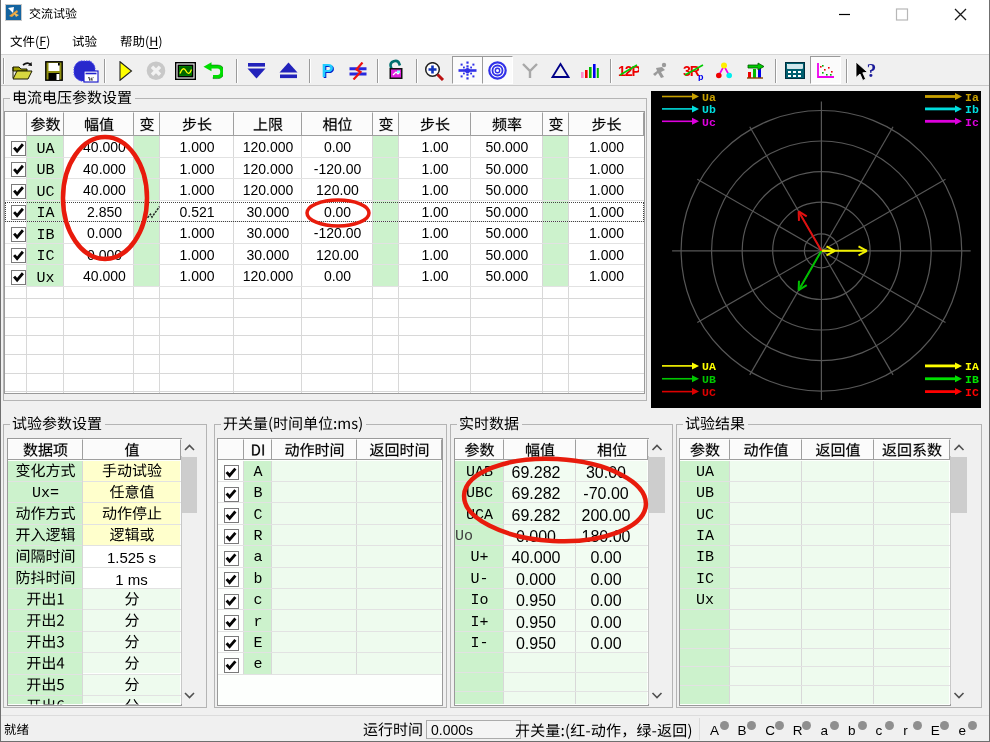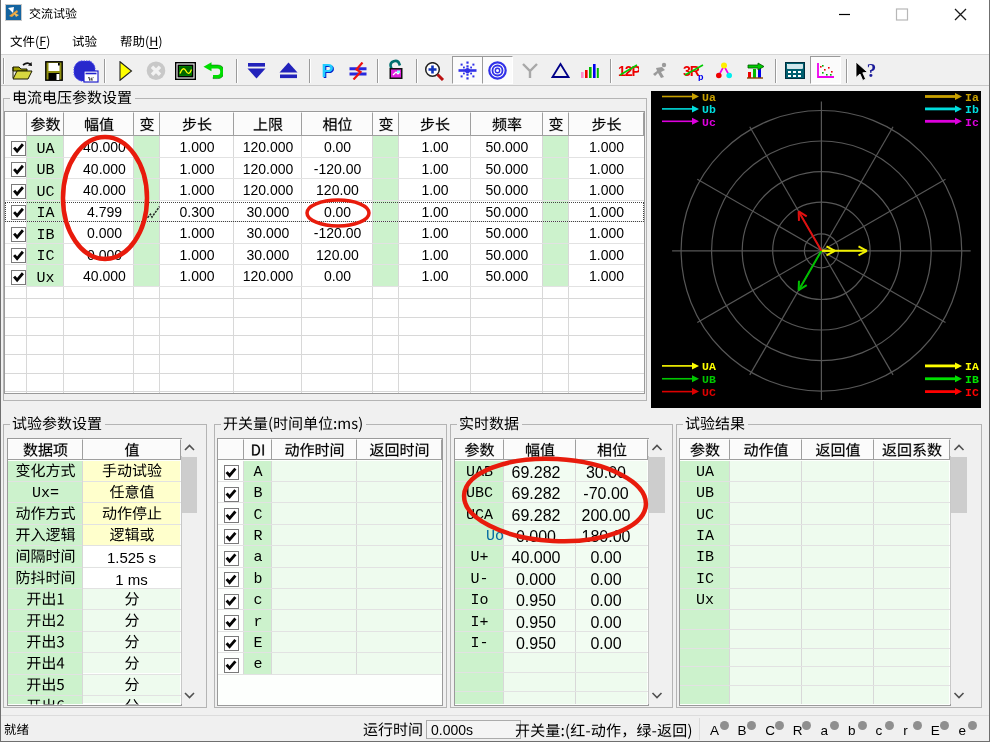--- a/index.html
+++ b/index.html
@@ -263,22 +263,22 @@
 <div style="position:absolute;left:27px;top:181.5px;width:37px;height:21.5px;font:15px 'Liberation Mono';line-height:21.5px;text-align:center;color:#000;white-space:nowrap">UC</div>
 <div style="position:absolute;left:75px;top:180.2px;width:59px;height:21.5px;font:14px 'Liberation Sans';line-height:21.5px;text-align:center;color:#000;white-space:nowrap">40.000</div>
 <div style="position:absolute;left:160px;top:180.2px;width:74px;height:21.5px;font:14px 'Liberation Sans';line-height:21.5px;text-align:center;color:#000;white-space:nowrap">1.000</div>
 <div style="position:absolute;left:234px;top:180.2px;width:68px;height:21.5px;font:14px 'Liberation Sans';line-height:21.5px;text-align:center;color:#000;white-space:nowrap">120.000</div>
 <div style="position:absolute;left:302px;top:180.2px;width:71px;height:21.5px;font:14px 'Liberation Sans';line-height:21.5px;text-align:center;color:#000;white-space:nowrap">120.00</div>
 <div style="position:absolute;left:399px;top:180.2px;width:72px;height:21.5px;font:14px 'Liberation Sans';line-height:21.5px;text-align:center;color:#000;white-space:nowrap">1.00</div>
 <div style="position:absolute;left:471px;top:180.2px;width:72px;height:21.5px;font:14px 'Liberation Sans';line-height:21.5px;text-align:center;color:#000;white-space:nowrap">50.000</div>
 <div style="position:absolute;left:569px;top:180.2px;width:75px;height:21.5px;font:14px 'Liberation Sans';line-height:21.5px;text-align:center;color:#000;white-space:nowrap">1.000</div>
 <div style="position:absolute;left:11px;top:205.25px;width:15px;height:15px;background:#fff;border:1.5px solid #7a7a7a"></div>
 <div style="position:absolute;left:27px;top:203px;width:37px;height:21.5px;font:15px 'Liberation Mono';line-height:21.5px;text-align:center;color:#000;white-space:nowrap">IA</div>
-<div style="position:absolute;left:75px;top:201.7px;width:59px;height:21.5px;font:14px 'Liberation Sans';line-height:21.5px;text-align:center;color:#000;white-space:nowrap">4.799</div>
-<div style="position:absolute;left:160px;top:201.7px;width:74px;height:21.5px;font:14px 'Liberation Sans';line-height:21.5px;text-align:center;color:#000;white-space:nowrap">0.300</div>
+<div style="position:absolute;left:75px;top:201.7px;width:59px;height:21.5px;font:14px 'Liberation Sans';line-height:21.5px;text-align:center;color:#000;white-space:nowrap">2.850</div>
+<div style="position:absolute;left:160px;top:201.7px;width:74px;height:21.5px;font:14px 'Liberation Sans';line-height:21.5px;text-align:center;color:#000;white-space:nowrap">0.521</div>
 <div style="position:absolute;left:234px;top:201.7px;width:68px;height:21.5px;font:14px 'Liberation Sans';line-height:21.5px;text-align:center;color:#000;white-space:nowrap">30.000</div>
 <div style="position:absolute;left:302px;top:201.7px;width:71px;height:21.5px;font:14px 'Liberation Sans';line-height:21.5px;text-align:center;color:#000;white-space:nowrap">0.00</div>
 <div style="position:absolute;left:399px;top:201.7px;width:72px;height:21.5px;font:14px 'Liberation Sans';line-height:21.5px;text-align:center;color:#000;white-space:nowrap">1.00</div>
 <div style="position:absolute;left:471px;top:201.7px;width:72px;height:21.5px;font:14px 'Liberation Sans';line-height:21.5px;text-align:center;color:#000;white-space:nowrap">50.000</div>
 <div style="position:absolute;left:569px;top:201.7px;width:75px;height:21.5px;font:14px 'Liberation Sans';line-height:21.5px;text-align:center;color:#000;white-space:nowrap">1.000</div>
 <div style="position:absolute;left:11px;top:226.75px;width:15px;height:15px;background:#fff;border:1.5px solid #7a7a7a"></div>
 <div style="position:absolute;left:27px;top:224.5px;width:37px;height:21.5px;font:15px 'Liberation Mono';line-height:21.5px;text-align:center;color:#000;white-space:nowrap">IB</div>
 <div style="position:absolute;left:75px;top:223.2px;width:59px;height:21.5px;font:14px 'Liberation Sans';line-height:21.5px;text-align:center;color:#000;white-space:nowrap">0.000</div>
 <div style="position:absolute;left:160px;top:223.2px;width:74px;height:21.5px;font:14px 'Liberation Sans';line-height:21.5px;text-align:center;color:#000;white-space:nowrap">1.000</div>
 <div style="position:absolute;left:234px;top:223.2px;width:68px;height:21.5px;font:14px 'Liberation Sans';line-height:21.5px;text-align:center;color:#000;white-space:nowrap">30.000</div>
@@ -487,21 +487,21 @@
 <div style="position:absolute;left:455px;top:566.5px;width:193px;height:1px;background:#e2e2e2"></div>
 <div style="position:absolute;left:455px;top:587.9px;width:193px;height:1px;background:#e2e2e2"></div>
 <div style="position:absolute;left:455px;top:609.3px;width:193px;height:1px;background:#e2e2e2"></div>
 <div style="position:absolute;left:455px;top:630.7px;width:193px;height:1px;background:#e2e2e2"></div>
 <div style="position:absolute;left:455px;top:652.1px;width:193px;height:1px;background:#e2e2e2"></div>
 <div style="position:absolute;left:455px;top:671.8px;width:193px;height:1px;background:#e2e2e2"></div>
 <div style="position:absolute;left:455px;top:690.5px;width:193px;height:1px;background:#e2e2e2"></div>
 <div style="position:absolute;left:455px;top:461.7px;width:49px;height:21.4px;font:15px 'Liberation Mono';line-height:21.4px;text-align:center;color:#000;white-space:nowrap">UAB</div>
 <div style="position:absolute;left:455px;top:483.1px;width:49px;height:21.4px;font:15px 'Liberation Mono';line-height:21.4px;text-align:center;color:#000;white-space:nowrap">UBC</div>
 <div style="position:absolute;left:455px;top:504.5px;width:49px;height:21.4px;font:15px 'Liberation Mono';line-height:21.4px;text-align:center;color:#000;white-space:nowrap">UCA</div>
-<div style="position:absolute;left:455px;top:525.9px;width:49px;height:21.4px;font:15px 'Liberation Mono';line-height:21.4px;text-align:right;color:#0369a1;white-space:nowrap">Uo</div>
+<div style="position:absolute;left:455px;top:525.9px;width:49px;height:21.4px;font:15px 'Liberation Mono';line-height:21.4px;text-align:left;color:#404040;white-space:nowrap">Uo</div>
 <div style="position:absolute;left:455px;top:547.3px;width:49px;height:21.4px;font:15px 'Liberation Mono';line-height:21.4px;text-align:center;color:#000;white-space:nowrap">U+</div>
 <div style="position:absolute;left:455px;top:568.7px;width:49px;height:21.4px;font:15px 'Liberation Mono';line-height:21.4px;text-align:center;color:#000;white-space:nowrap">U-</div>
 <div style="position:absolute;left:455px;top:590.1px;width:49px;height:21.4px;font:15px 'Liberation Mono';line-height:21.4px;text-align:center;color:#000;white-space:nowrap">Io</div>
 <div style="position:absolute;left:455px;top:611.5px;width:49px;height:21.4px;font:15px 'Liberation Mono';line-height:21.4px;text-align:center;color:#000;white-space:nowrap">I+</div>
 <div style="position:absolute;left:455px;top:632.9px;width:49px;height:21.4px;font:15px 'Liberation Mono';line-height:21.4px;text-align:center;color:#000;white-space:nowrap">I-</div>
 <div style="position:absolute;left:648px;top:439px;width:18px;height:265px;background:#f0f0f0;border-left:1px solid #c8c8c8"></div>
 <div style="position:absolute;left:648px;top:439px;width:18px;height:17px;background:#f0f0f0"></div>
 <div style="position:absolute;left:649px;top:457px;width:16px;height:56px;background:#cdcdcd"></div>
 <div style="position:absolute;left:504px;top:460.5px;width:143px;height:192.6px;background:#f2fcf2"></div>
 <div style="position:absolute;left:575px;top:460.5px;width:1px;height:192.6px;background:#d8d8d8"></div>

